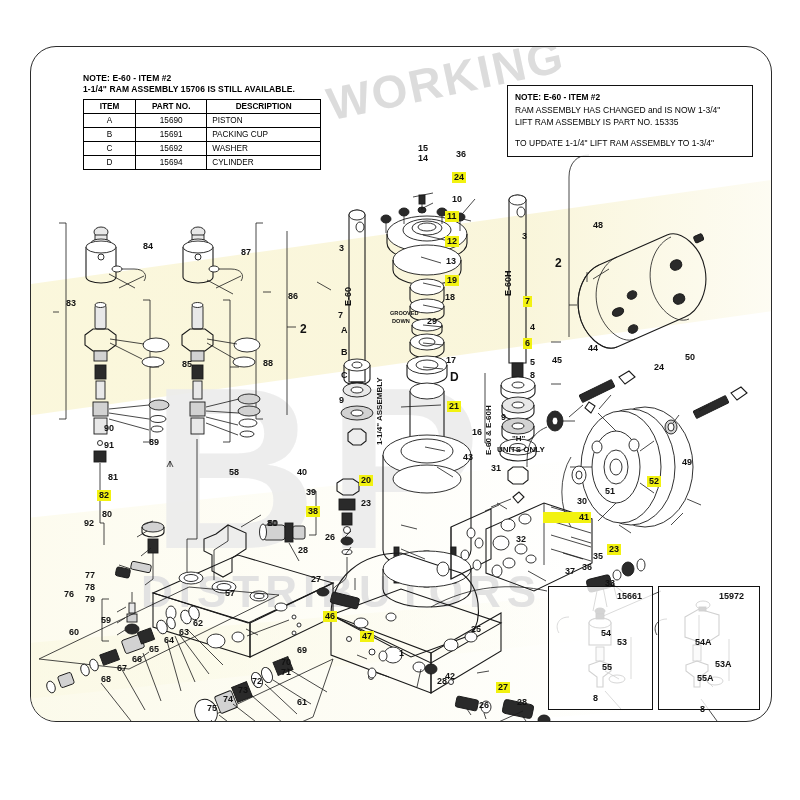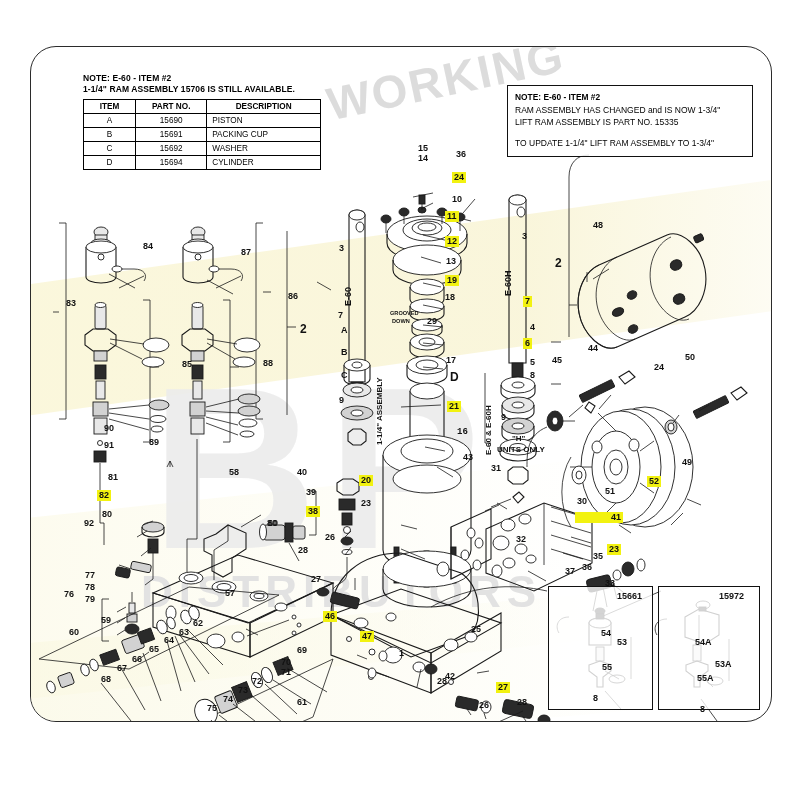--- a/index.html
+++ b/index.html
@@ -697,21 +697,21 @@
         <div class="lbl" style="left: 307px; top: 264px;">7</div>
         <div class="lbl" style="left: 499px; top: 324px;">8</div>
         <div class="lbl" style="left: 308px; top: 349px;">9</div>
         <div class="lbl" style="left: 470px; top: 366px;">9</div>
         <div class="lbl" style="left: 421px; top: 148px;">10</div>
         <div class="lbl hl" style="left: 414px; top: 164px;">11</div>
         <div class="lbl hl" style="left: 414px; top: 189px;">12</div>
         <div class="lbl" style="left: 415px; top: 210px;">13</div>
         <div class="lbl" style="left: 387px; top: 107px;">14</div>
         <div class="lbl" style="left: 387px; top: 97px;">15</div>
-        <div class="lbl" style="left: 426px; top: 381px; font-family: Liberation Mono, monospace;">16</div>
+        <div class="lbl" style="left: 441px; top: 381px;">16</div>
         <div class="lbl" style="left: 415px; top: 309px;">17</div>
         <div class="lbl" style="left: 414px; top: 246px;">18</div>
         <div class="lbl hl" style="left: 414px; top: 228px;">19</div>
         <div class="lbl hl" style="left: 328px; top: 428px;">20</div>
         <div class="lbl hl" style="left: 416px; top: 354px;">21</div>
         <div class="lbl" style="left: 425px; top: 103px;">36</div>
         <div class="lbl" style="left: 330px; top: 452px;">23</div>
         <div class="lbl hl" style="left: 421px; top: 125px;">24</div>
         <div class="lbl" style="left: 623px; top: 316px;">24</div>
         <div class="lbl" style="left: 440px; top: 578px;">25</div>
@@ -727,21 +727,21 @@
         <div class="lbl" style="left: 460px; top: 417px;">31</div>
         <div class="lbl" style="left: 485px; top: 488px;">32</div>
         <div class="lbl" style="left: 574px; top: 532px;">33</div>
         <div class="lbl hl" style="left: 576px; top: 497px;">23</div>
         <div class="lbl" style="left: 562px; top: 505px;">35</div>
         <div class="lbl" style="left: 551px; top: 516px;">36</div>
         <div class="lbl" style="left: 534px; top: 520px;">37</div>
         <div class="lbl hl" style="left: 275px; top: 459px;">38</div>
         <div class="lbl" style="left: 275px; top: 441px;">39</div>
         <div class="lbl" style="left: 266px; top: 409px; margin-top: 12px;">40</div>
-        <div class="lbl hl" style="left: 544px; top: 465px; padding-left: 36px;">41</div>
+        <div class="lbl hl" style="left: 512px; top: 465px; padding-left: 36px;">41</div>
         <div class="lbl" style="left: 414px; top: 625px;">42</div>
         <div class="lbl" style="left: 432px; top: 406px;">43</div>
         <div class="lbl" style="left: 557px; top: 297px;">44</div>
         <div class="lbl" style="left: 521px; top: 309px;">45</div>
         <div class="lbl hl" style="left: 292px; top: 564px;">46</div>
         <div class="lbl hl" style="left: 329px; top: 584px;">47</div>
         <div class="lbl" style="left: 562px; top: 174px;">48</div>
         <div class="lbl" style="left: 651px; top: 411px;">49</div>
         <div class="lbl" style="left: 654px; top: 306px;">50</div>
         <div class="lbl" style="left: 574px; top: 440px;">51</div>

